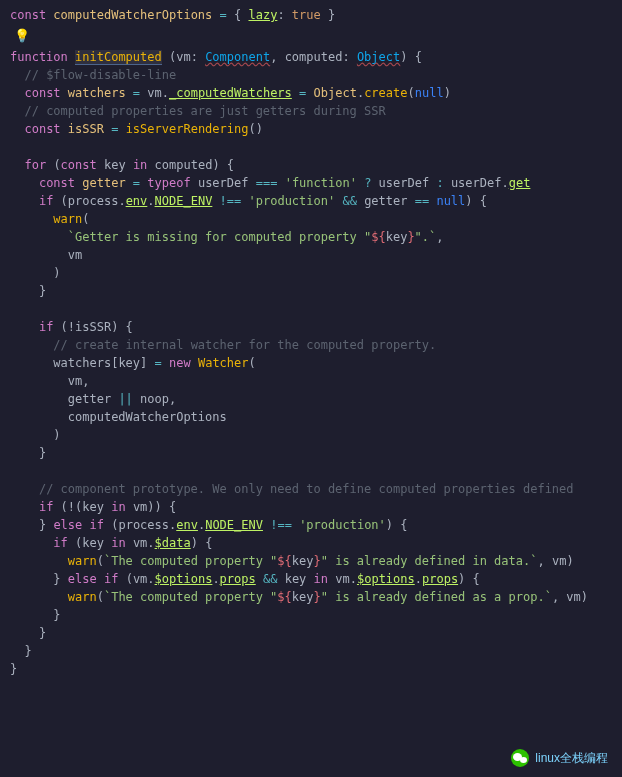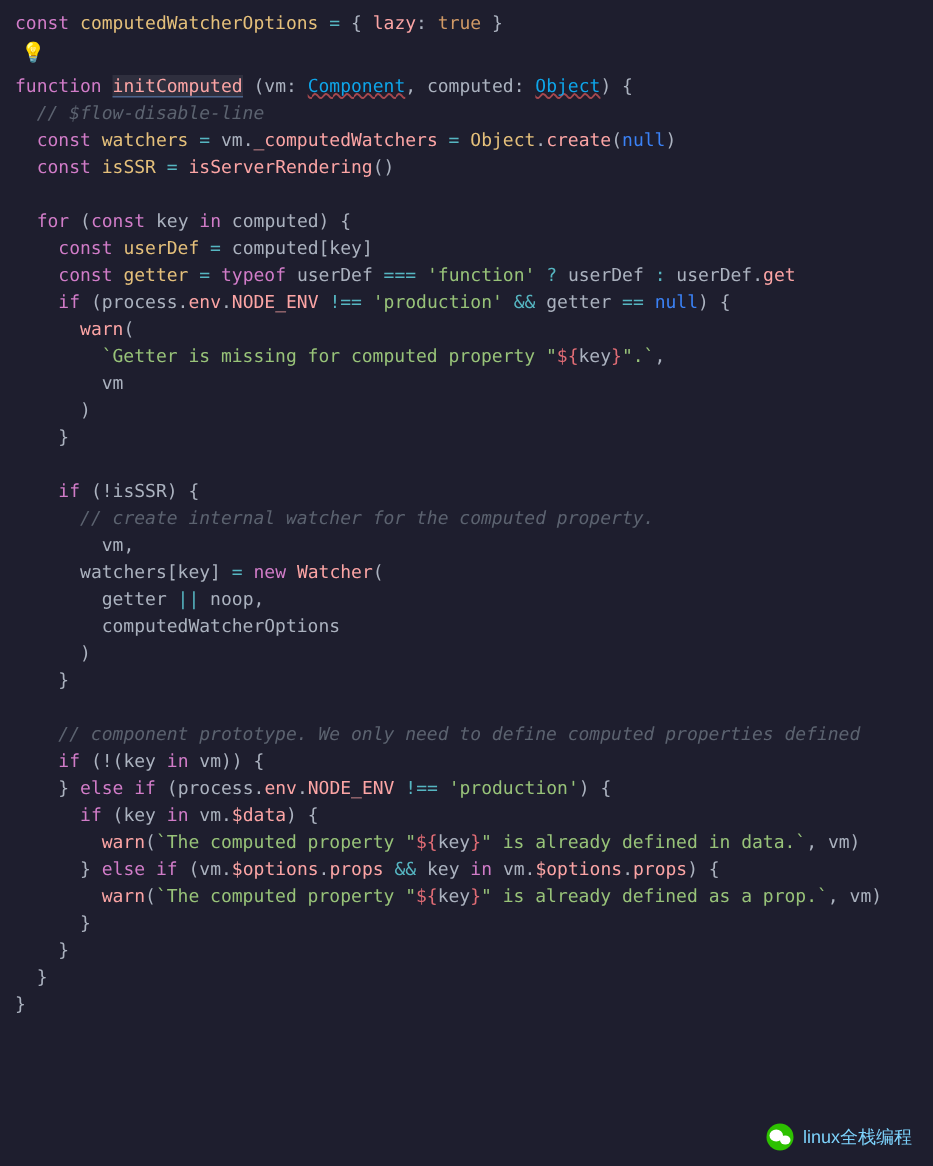--- a/index.html
+++ b/index.html
@@ -10,28 +10,28 @@
     line-height: 1.5;
     color: #d4d4d4;
     width: 622px;
     height: 777px;
     overflow: hidden;
     padding: 6px 10px;
     position: relative;
   }
   .line { white-space: pre; }
   .kw { color: #d17cc8; }           
-  .fn { color: #fca5a5; }           
+  .fn { color: #eab308; }           
   .ident { color: #e5c07b; }        
-  .prop { color: #fca5a5; }         
+  .prop { color: #bef264; text-decoration: underline; }         
   .param { color: #abb2bf; }
   .type { color: #0ea5e9; text-decoration: wavy underline rgba(255,100,100,0.6); text-decoration-skip-ink: none; }
   .str { color: #98c379; }
   .bool { color: #d19a66; }
-  .cm { color: #5c6370; font-style: italic; }
+  .cm { color: #5c6370; }
   .punc { color: #abb2bf; }
   .op { color: #56b6c2; }
   .null { color: #3b82f6; }
   .tmpl { color: #98c379; }
   .tmplexp { color: #e06c75; }
   .hl { background: rgba(255,255,255,0.08); border-bottom: 1px solid rgba(120,180,255,0.4); }
   .lightbulb {
     color: #e5c07b;
     font-size: 13px;
     margin: 2px 0 2px 4px;
@@ -66,36 +66,36 @@
 </style>
 </head>
 <body>
 
 <div>
 <div class="line"><span class="kw">const</span> <span class="ident">computedWatcherOptions</span> <span class="op">=</span> <span class="punc">{</span> <span class="prop">lazy</span><span class="punc">:</span> <span class="bool">true</span> <span class="punc">}</span></div>
 <div class="lightbulb">💡</div>
 <div class="line"><span class="kw">function</span> <span class="fn hl">initComputed</span> <span class="punc">(</span><span class="param">vm</span><span class="punc">:</span> <span class="type">Component</span><span class="punc">,</span> <span class="param">computed</span><span class="punc">:</span> <span class="type">Object</span><span class="punc">) {</span></div>
 <div class="line">  <span class="cm">// $flow-disable-line</span></div>
 <div class="line">  <span class="kw">const</span> <span class="ident">watchers</span> <span class="op">=</span> <span class="param">vm</span><span class="punc">.</span><span class="prop">_computedWatchers</span> <span class="op">=</span> <span class="ident">Object</span><span class="punc">.</span><span class="fn">create</span><span class="punc">(</span><span class="null">null</span><span class="punc">)</span></div>
+<div class="line">  <span class="cm">// computed properties are just getters during SSR</span></div>
 <div class="line">  <span class="kw">const</span> <span class="ident">isSSR</span> <span class="op">=</span> <span class="fn">isServerRendering</span><span class="punc">()</span></div>
 <div class="line"> </div>
 <div class="line">  <span class="kw">for</span> <span class="punc">(</span><span class="kw">const</span> <span class="param">key</span> <span class="kw">in</span> <span class="param">computed</span><span class="punc">) {</span></div>
-<div class="line">    <span class="kw">const</span> <span class="ident">userDef</span> <span class="op">=</span> <span class="param">computed</span><span class="punc">[</span><span class="param">key</span><span class="punc">]</span></div>
 <div class="line">    <span class="kw">const</span> <span class="ident">getter</span> <span class="op">=</span> <span class="kw">typeof</span> <span class="param">userDef</span> <span class="op">===</span> <span class="str">'function'</span> <span class="op">?</span> <span class="param">userDef</span> <span class="op">:</span> <span class="param">userDef</span><span class="punc">.</span><span class="prop">get</span></div>
 <div class="line">    <span class="kw">if</span> <span class="punc">(</span><span class="param">process</span><span class="punc">.</span><span class="prop">env</span><span class="punc">.</span><span class="prop">NODE_ENV</span> <span class="op">!==</span> <span class="str">'production'</span> <span class="op">&amp;&amp;</span> <span class="param">getter</span> <span class="op">==</span> <span class="null">null</span><span class="punc">) {</span></div>
 <div class="line">      <span class="fn">warn</span><span class="punc">(</span></div>
 <div class="line">        <span class="tmpl">`Getter is missing for computed property "</span><span class="tmplexp">${</span><span class="param">key</span><span class="tmplexp">}</span><span class="tmpl">".`</span><span class="punc">,</span></div>
 <div class="line">        <span class="param">vm</span></div>
 <div class="line">      <span class="punc">)</span></div>
 <div class="line">    <span class="punc">}</span></div>
 <div class="line"> </div>
 <div class="line">    <span class="kw">if</span> <span class="punc">(!</span><span class="param">isSSR</span><span class="punc">) {</span></div>
 <div class="line">      <span class="cm">// create internal watcher for the computed property.</span></div>
+<div class="line">      <span class="param">watchers</span><span class="punc">[</span><span class="param">key</span><span class="punc">]</span> <span class="op">=</span> <span class="kw">new</span> <span class="fn">Watcher</span><span class="punc">(</span></div>
 <div class="line">        <span class="param">vm</span><span class="punc">,</span></div>
-<div class="line">      <span class="param">watchers</span><span class="punc">[</span><span class="param">key</span><span class="punc">]</span> <span class="op">=</span> <span class="kw">new</span> <span class="fn">Watcher</span><span class="punc">(</span></div>
 <div class="line">        <span class="param">getter</span> <span class="op">||</span> <span class="param">noop</span><span class="punc">,</span></div>
 <div class="line">        <span class="param">computedWatcherOptions</span></div>
 <div class="line">      <span class="punc">)</span></div>
 <div class="line">    <span class="punc">}</span></div>
 <div class="line"> </div>
 <div class="line">    <span class="cm">// component prototype. We only need to define computed properties defined</span></div>
 <div class="line">    <span class="kw">if</span> <span class="punc">(!(</span><span class="param">key</span> <span class="kw">in</span> <span class="param">vm</span><span class="punc">)) {</span></div>
 <div class="line">    <span class="punc">}</span> <span class="kw">else</span> <span class="kw">if</span> <span class="punc">(</span><span class="param">process</span><span class="punc">.</span><span class="prop">env</span><span class="punc">.</span><span class="prop">NODE_ENV</span> <span class="op">!==</span> <span class="str">'production'</span><span class="punc">) {</span></div>
 <div class="line">      <span class="kw">if</span> <span class="punc">(</span><span class="param">key</span> <span class="kw">in</span> <span class="param">vm</span><span class="punc">.</span><span class="prop">$data</span><span class="punc">) {</span></div>
 <div class="line">        <span class="fn">warn</span><span class="punc">(</span><span class="tmpl">`The computed property "</span><span class="tmplexp">${</span><span class="param">key</span><span class="tmplexp">}</span><span class="tmpl">" is already defined in data.`</span><span class="punc">,</span> <span class="param">vm</span><span class="punc">)</span></div>

